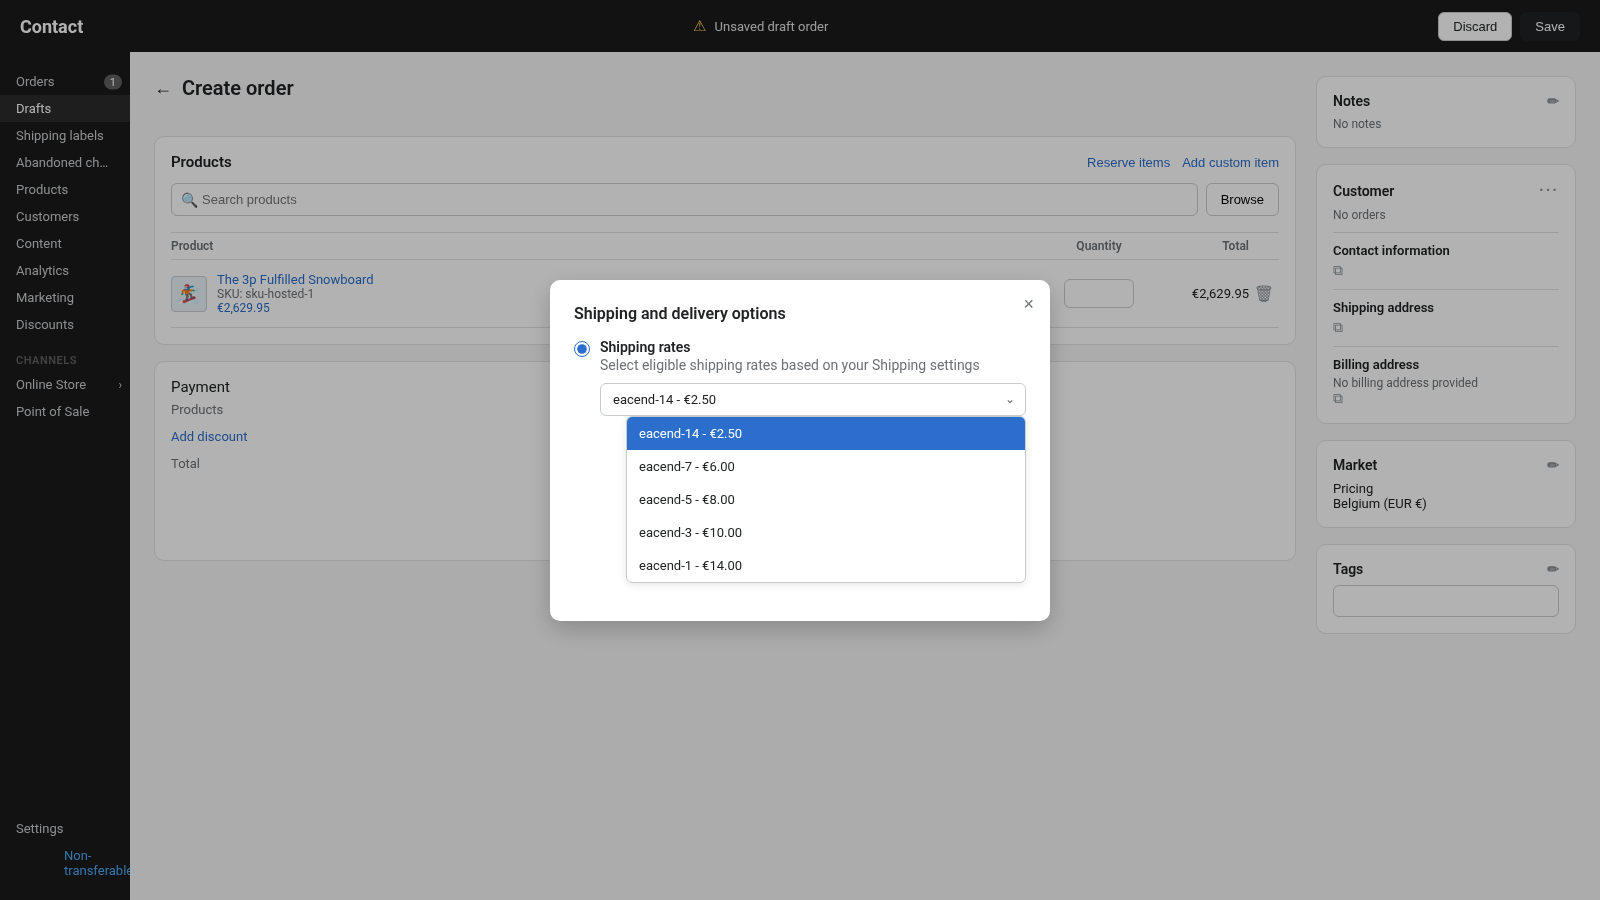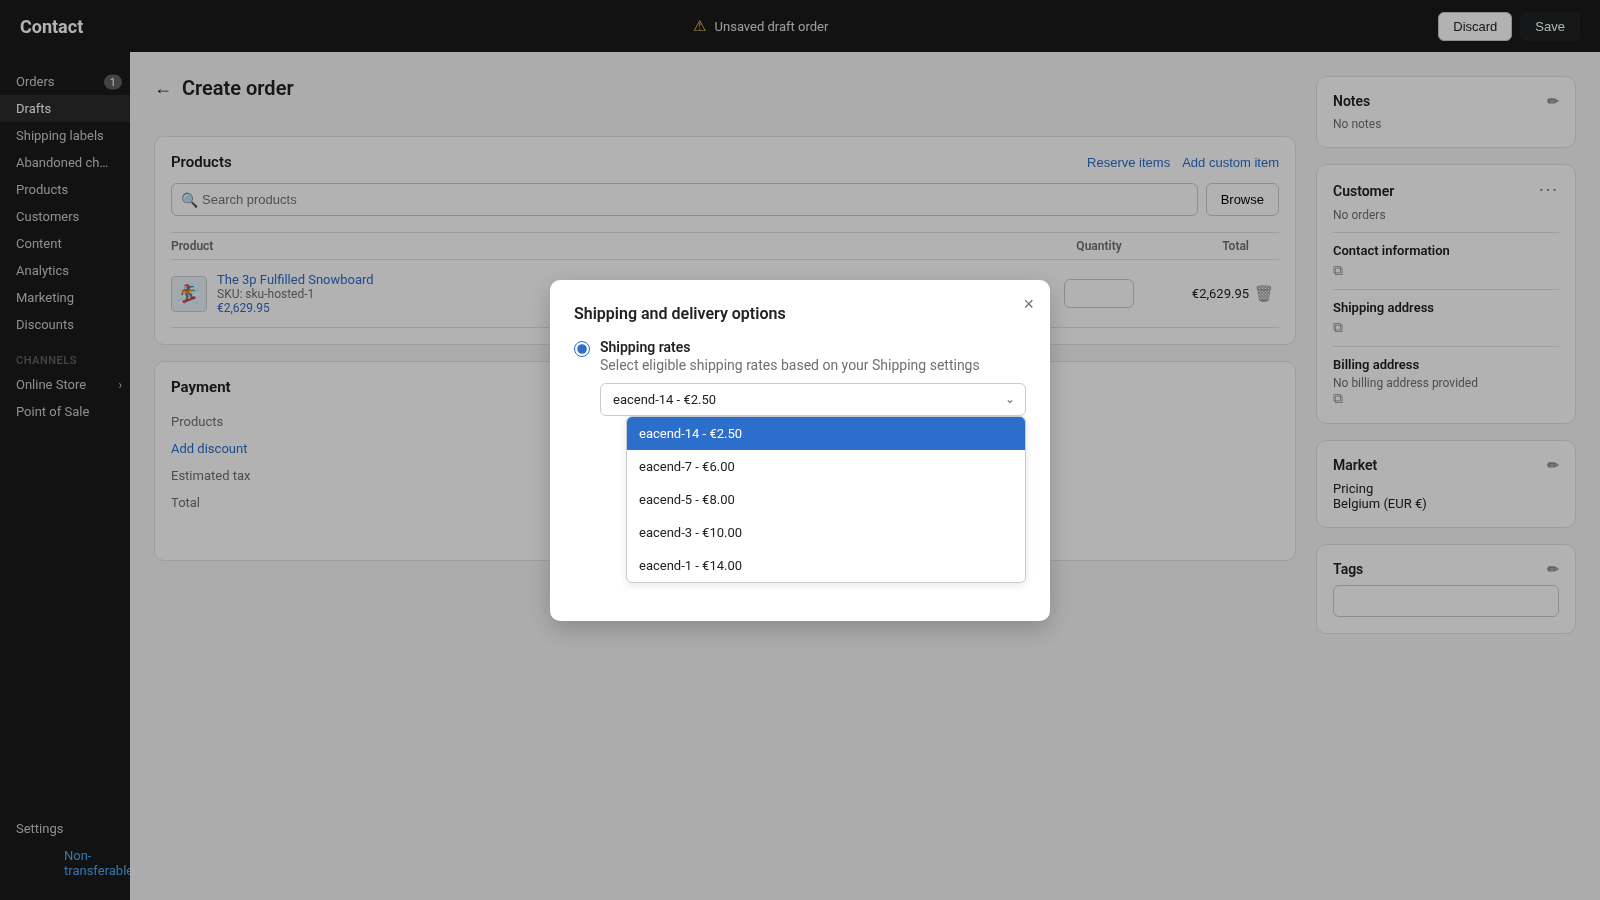--- a/index.html
+++ b/index.html
@@ -318,22 +318,21 @@
     
     .payment-card {
       background: #fff;
       border: 1px solid #e1e3e5;
       border-radius: 10px;
       padding: 16px;
       min-height: 200px;
     }
     .payment-label {
       font-size: 15px;
-      font-weight: 700;
-      margin-bottom: 12px;
+      font-weight: 400;
     }
     .payment-row {
       display: flex;
       justify-content: space-between;
       padding: 6px 0;
       font-size: 13px;
       color: #6d7175;
     }
 
     
@@ -599,23 +598,20 @@
 
     <div class="payment-card">
       <div class="payment-label">Payment</div>
       <div class="payment-row">
         <span>Products</span>
       </div>
       <div class="payment-row">
         <span class="link-btn">Add discount</span>
       </div>
       <div class="payment-row">
-        <span>Estimated tax</span>
-      </div>
-      <div class="payment-row">
         <span>Total</span>
       </div>
     </div>
   </div>
 
   <div class="col-right">
 
     <div class="card">
       <div class="card-title">
         <span>Notes</span>

